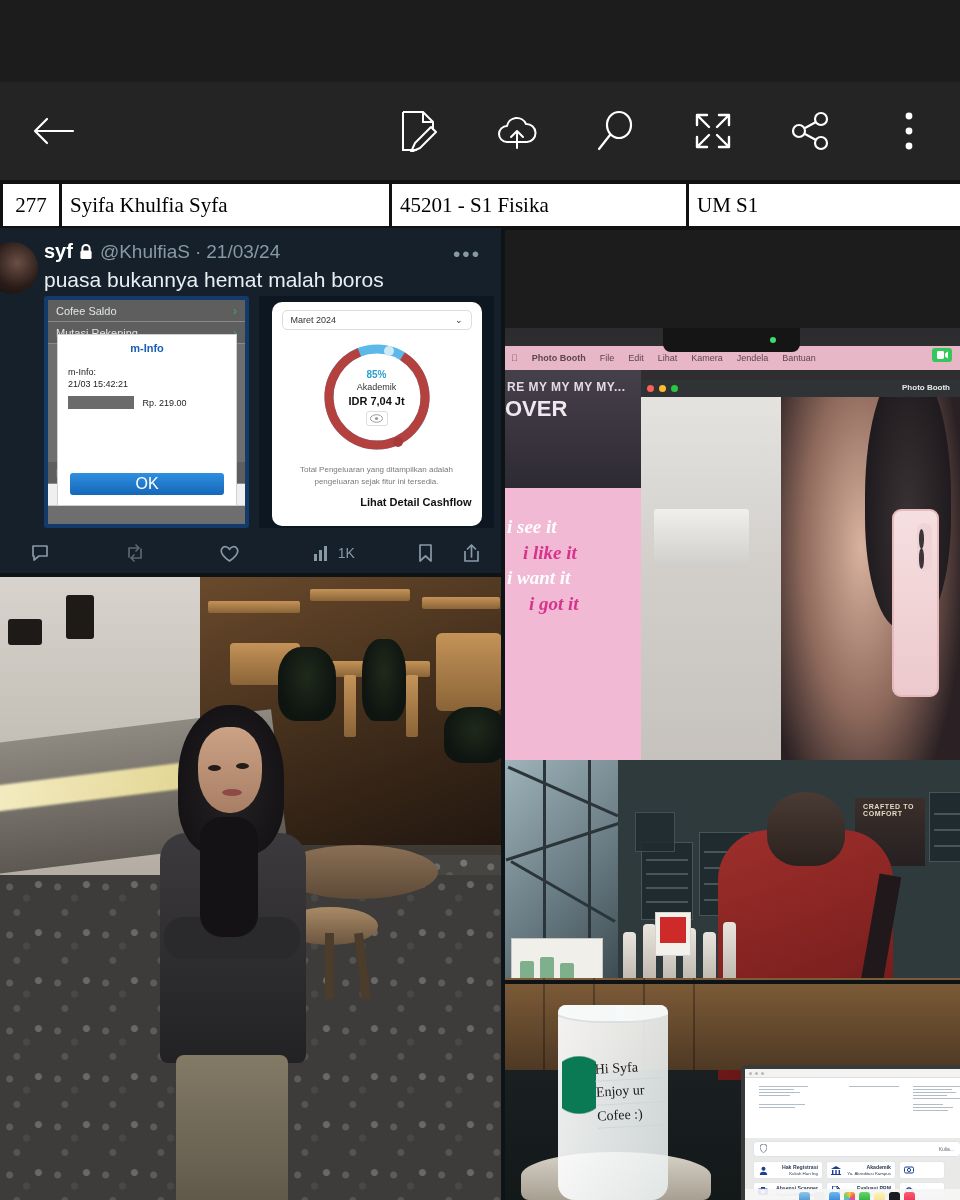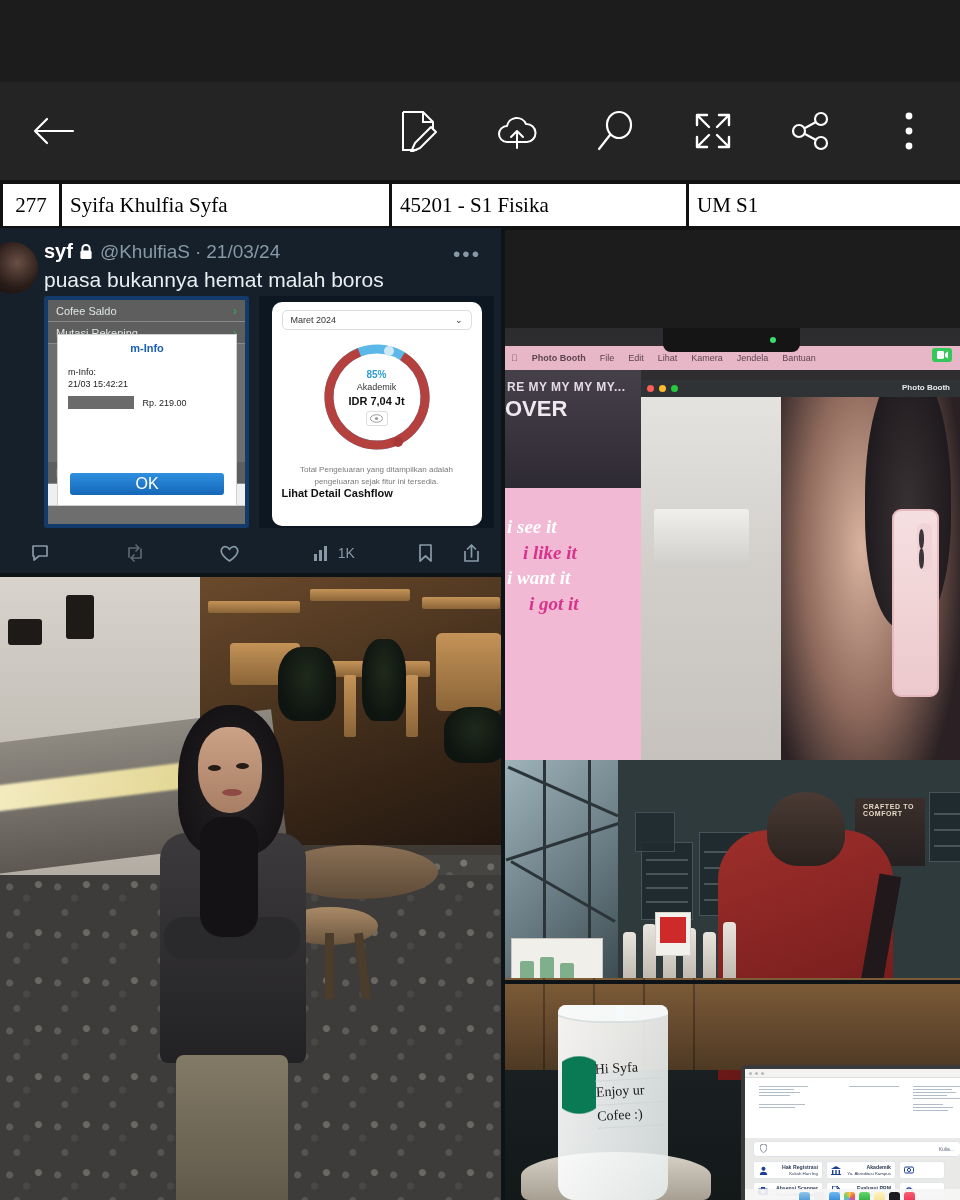--- a/index.html
+++ b/index.html
@@ -82,21 +82,21 @@
               font-size:9px; color:#333; }
   .donutwrap { position:relative; width:118px; height:118px; margin:8px auto 0; }
   .donut-center { position:absolute; left:0; top:0; width:118px; height:118px;
                   display:flex; flex-direction:column; align-items:center; justify-content:center; }
   .d-pct { color:#2f9fd0; font-size:10px; font-weight:bold; }
   .d-lab { color:#333; font-size:9px; margin-top:2px; }
   .d-amt { color:#111; font-size:11px; font-weight:bold; margin-top:3px; }
   .d-eye { margin-top:4px; width:22px; height:15px; border:1px solid #ddd; border-radius:3px;
            display:flex; align-items:center; justify-content:center; }
   .cash-note { text-align:center; font-size:8px; color:#7a7a7a; line-height:1.45; margin-top:8px; }
-  .cash-link { text-align:left; font-size:11px; font-weight:bold; color:#111; }
+  .cash-link { text-align:right; font-size:11px; font-weight:bold; color:#111; margin-top:9px; }
 
   .tw-actions { position:absolute; left:30px; right:22px; top:308px; height:34px;
                 display:flex; align-items:center;text-align:center; }
   .act { flex:1; display:flex; align-items:center; color:#8899a6; font-size:14px; }
   .act .num { margin-left:7px; font-size:14px; }
   .act.end { flex:0 0 auto; margin-left:10px; }
 
   
   .booth { position:absolute; left:503px; top:100px; width:457px; height:655px; overflow:hidden;
            background:#1a1a1a; }

